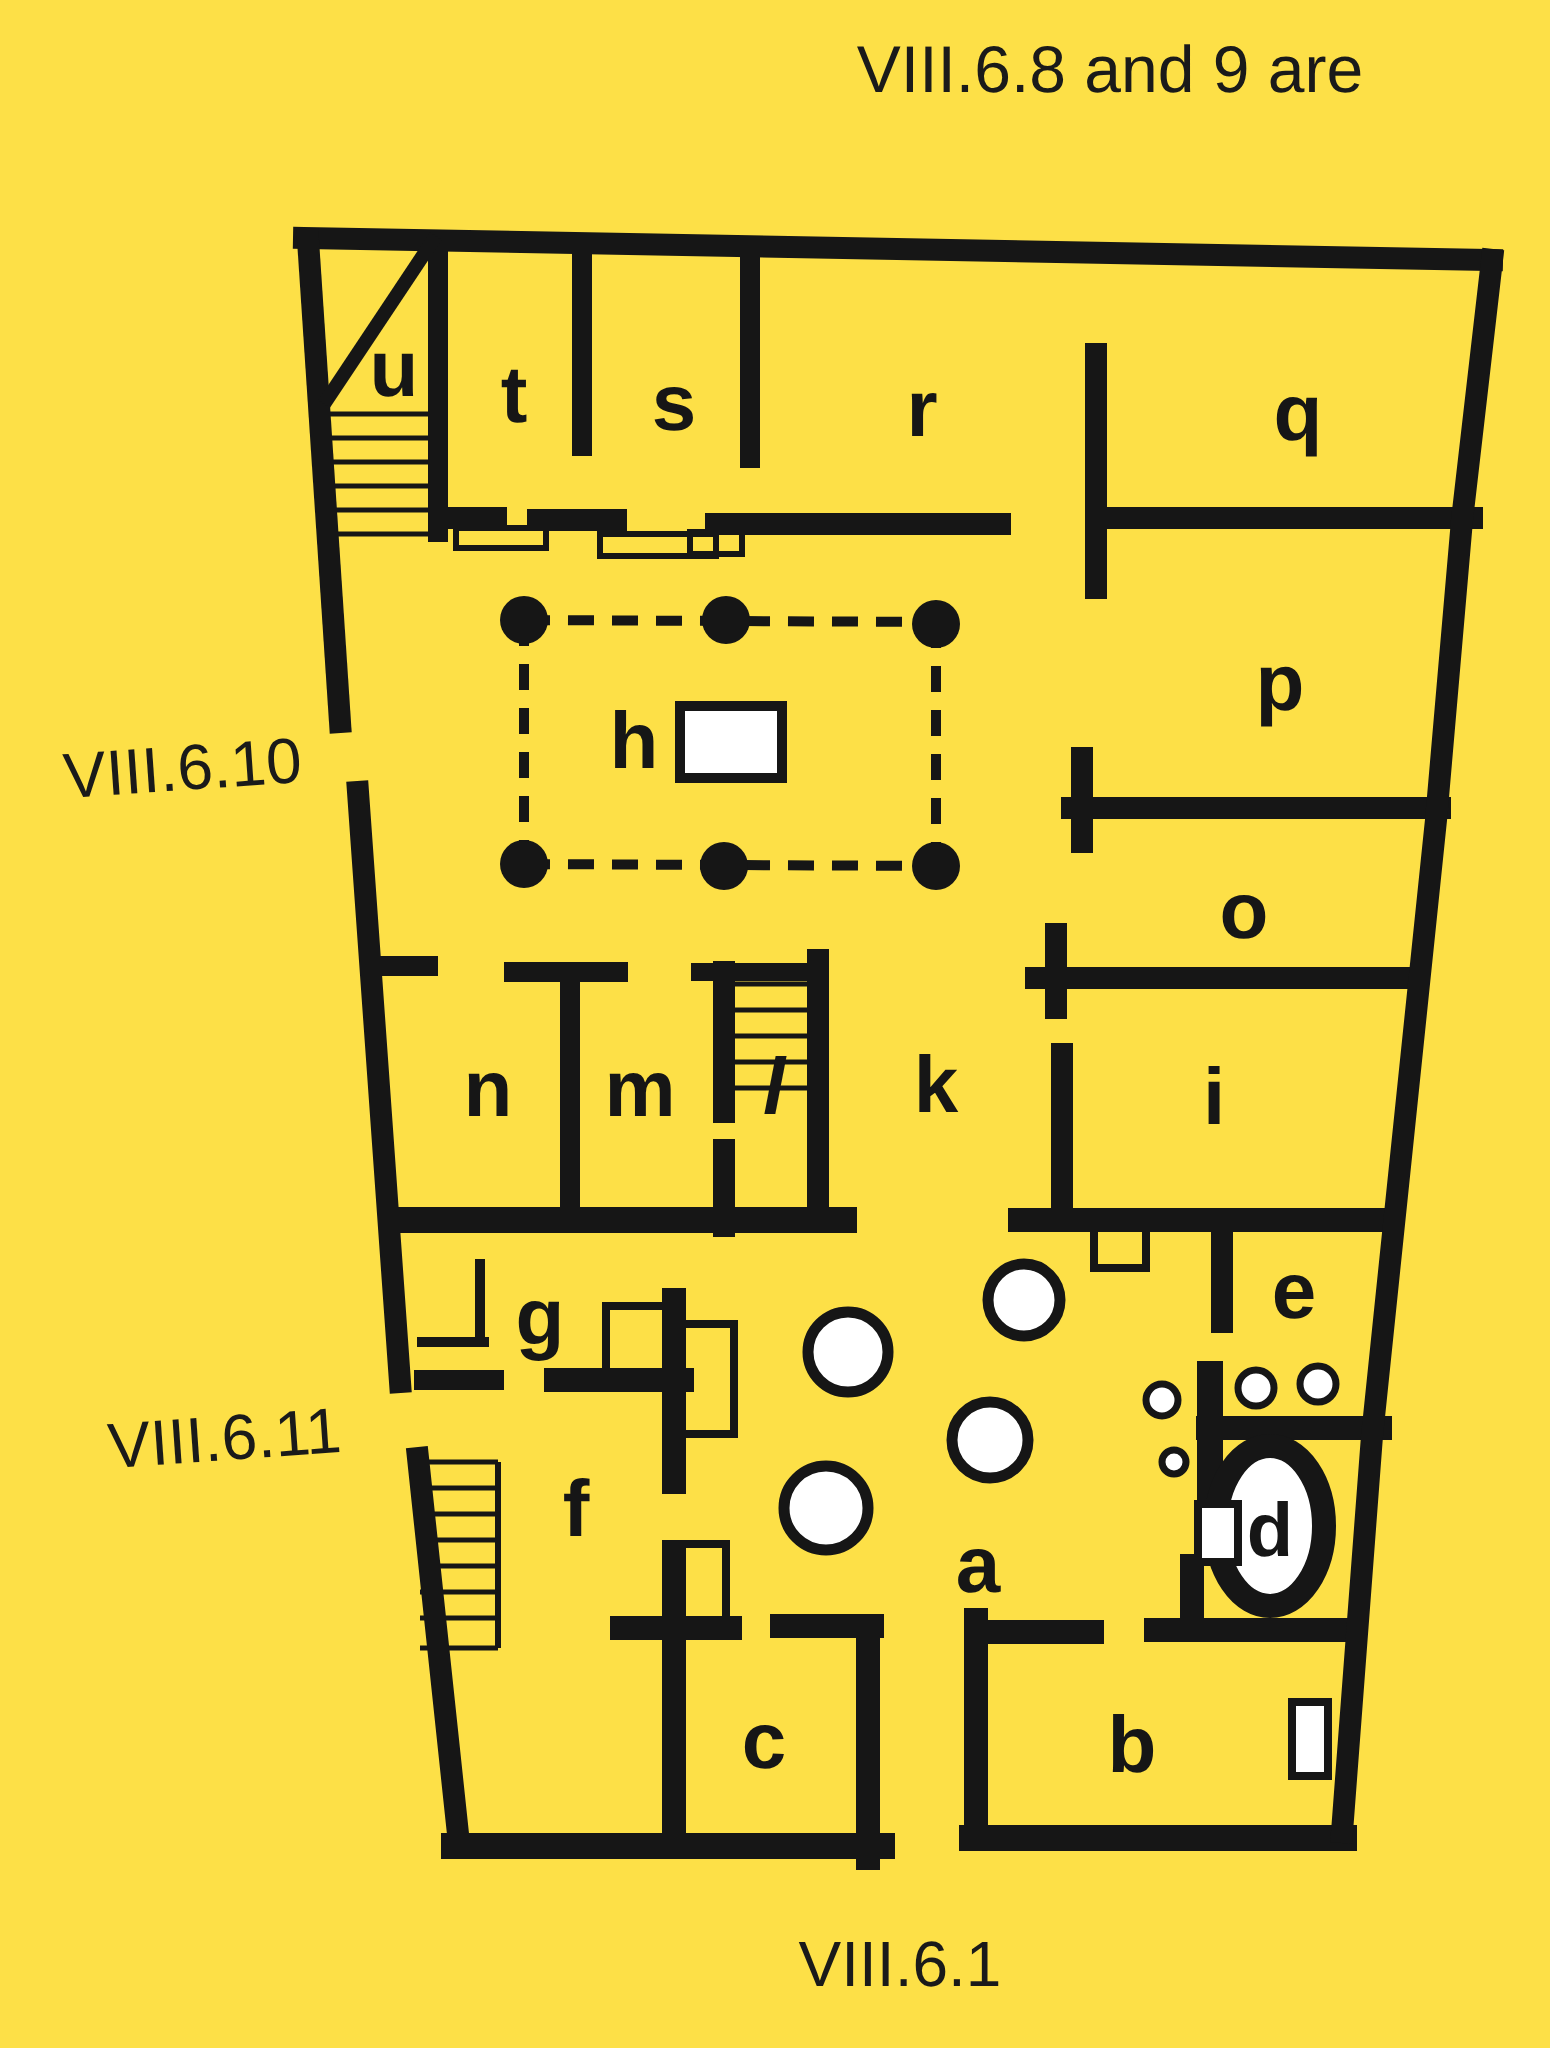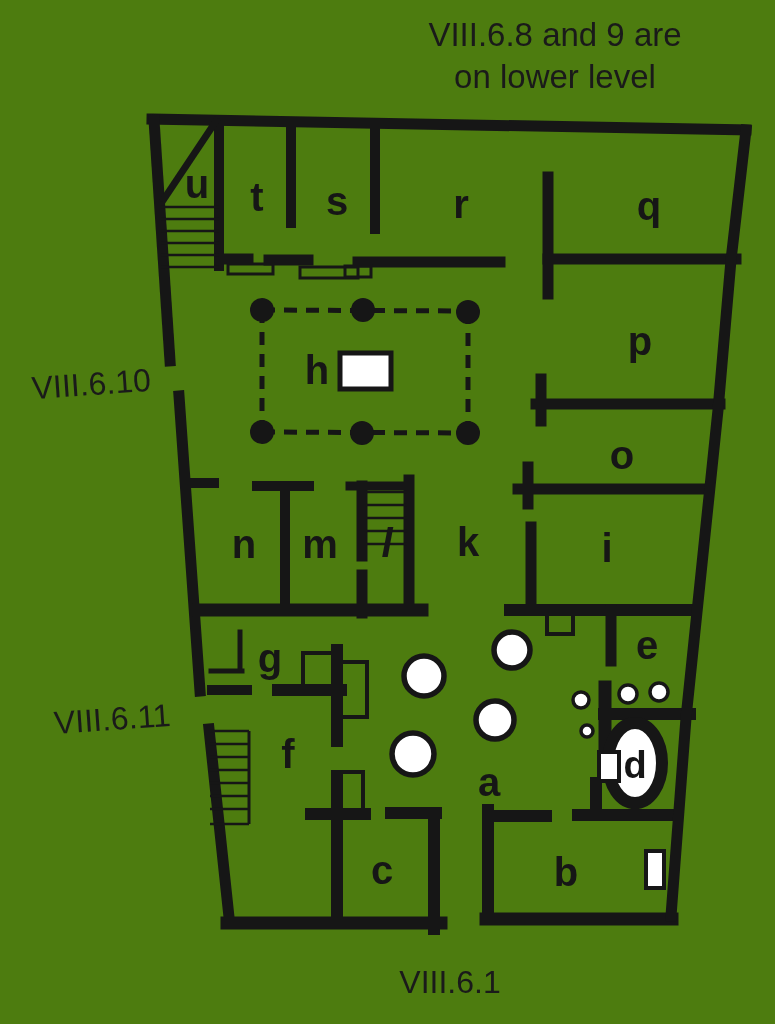--- a/index.html
+++ b/index.html
@@ -1,29 +1,28 @@
 <!DOCTYPE html>
 <html><head>
 <meta charset="utf-8">
 <style>
   html,body{margin:0;padding:0;background:#ffffff;}
-  .page{position:relative;width:775px;height:1024px;background:#4d7c0f;overflow:hidden;
+  .page{position:relative;width:775px;height:1024px;background:#fde047;overflow:hidden;
         font-family:"Liberation Sans",sans-serif;color:#151515;}
   .plan-title{position:absolute;top:14px;left:395px;width:320px;text-align:center;
               font-size:33px;line-height:1.28;color:#1a1a1a;}
   svg text{font-family:"Liberation Sans",sans-serif;}
   .street-text{font-size:32px;}
 </style>
 </head>
 <body>
 
 <div class="page">
   <div class="plan-title">
     <div>VIII.6.8 and 9 are</div>
-    <div>on lower level</div>
   </div>
   <svg id="plan-svg" width="775" height="1024" viewBox="0 0 775 1024">
       <line x1="262" y1="310" x2="468" y2="311" stroke="#161616" stroke-width="5" stroke-dasharray="13 9"></line>
       <line x1="262" y1="432" x2="468" y2="433" stroke="#161616" stroke-width="5" stroke-dasharray="13 9"></line>
       <line x1="262" y1="310" x2="262" y2="432" stroke="#161616" stroke-width="5" stroke-dasharray="13 9"></line>
       <line x1="468" y1="311" x2="468" y2="433" stroke="#161616" stroke-width="5" stroke-dasharray="13 9"></line>
       <line x1="152" y1="119" x2="746" y2="130" stroke="#161616" stroke-width="11" stroke-linecap="square"></line>
       <line x1="154" y1="120" x2="170" y2="361" stroke="#161616" stroke-width="11" stroke-linecap="square"></line>
       <line x1="179" y1="396" x2="200" y2="691" stroke="#161616" stroke-width="11" stroke-linecap="square"></line>
       <line x1="209" y1="729" x2="229" y2="917" stroke="#161616" stroke-width="11" stroke-linecap="square"></line>

